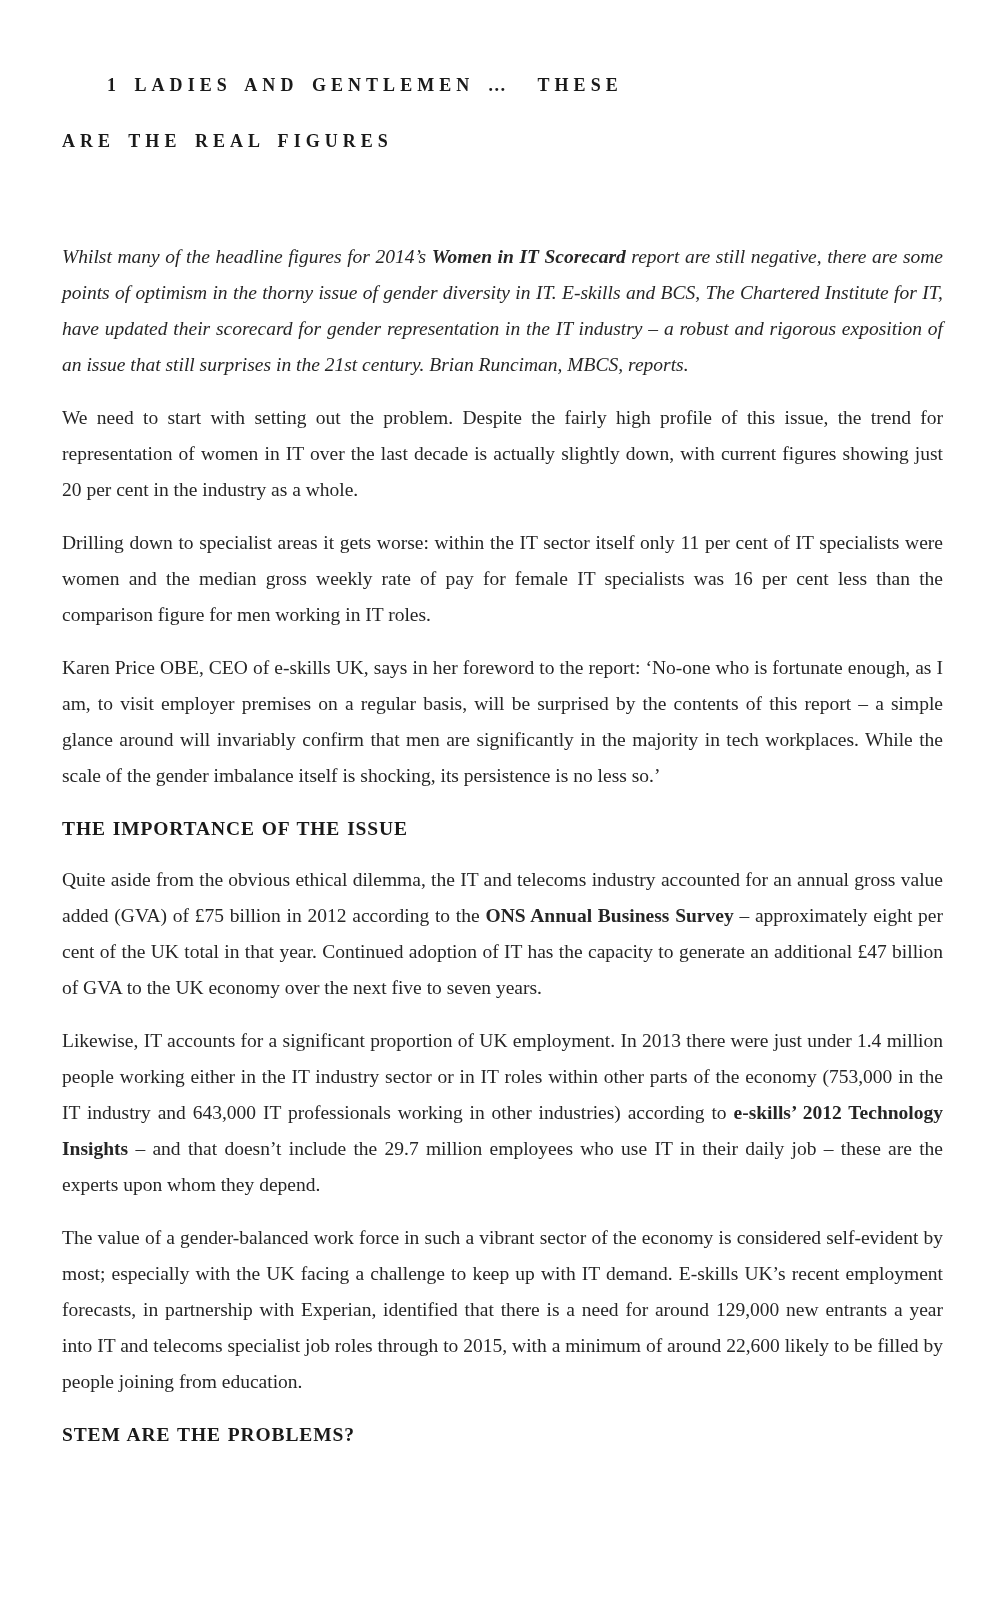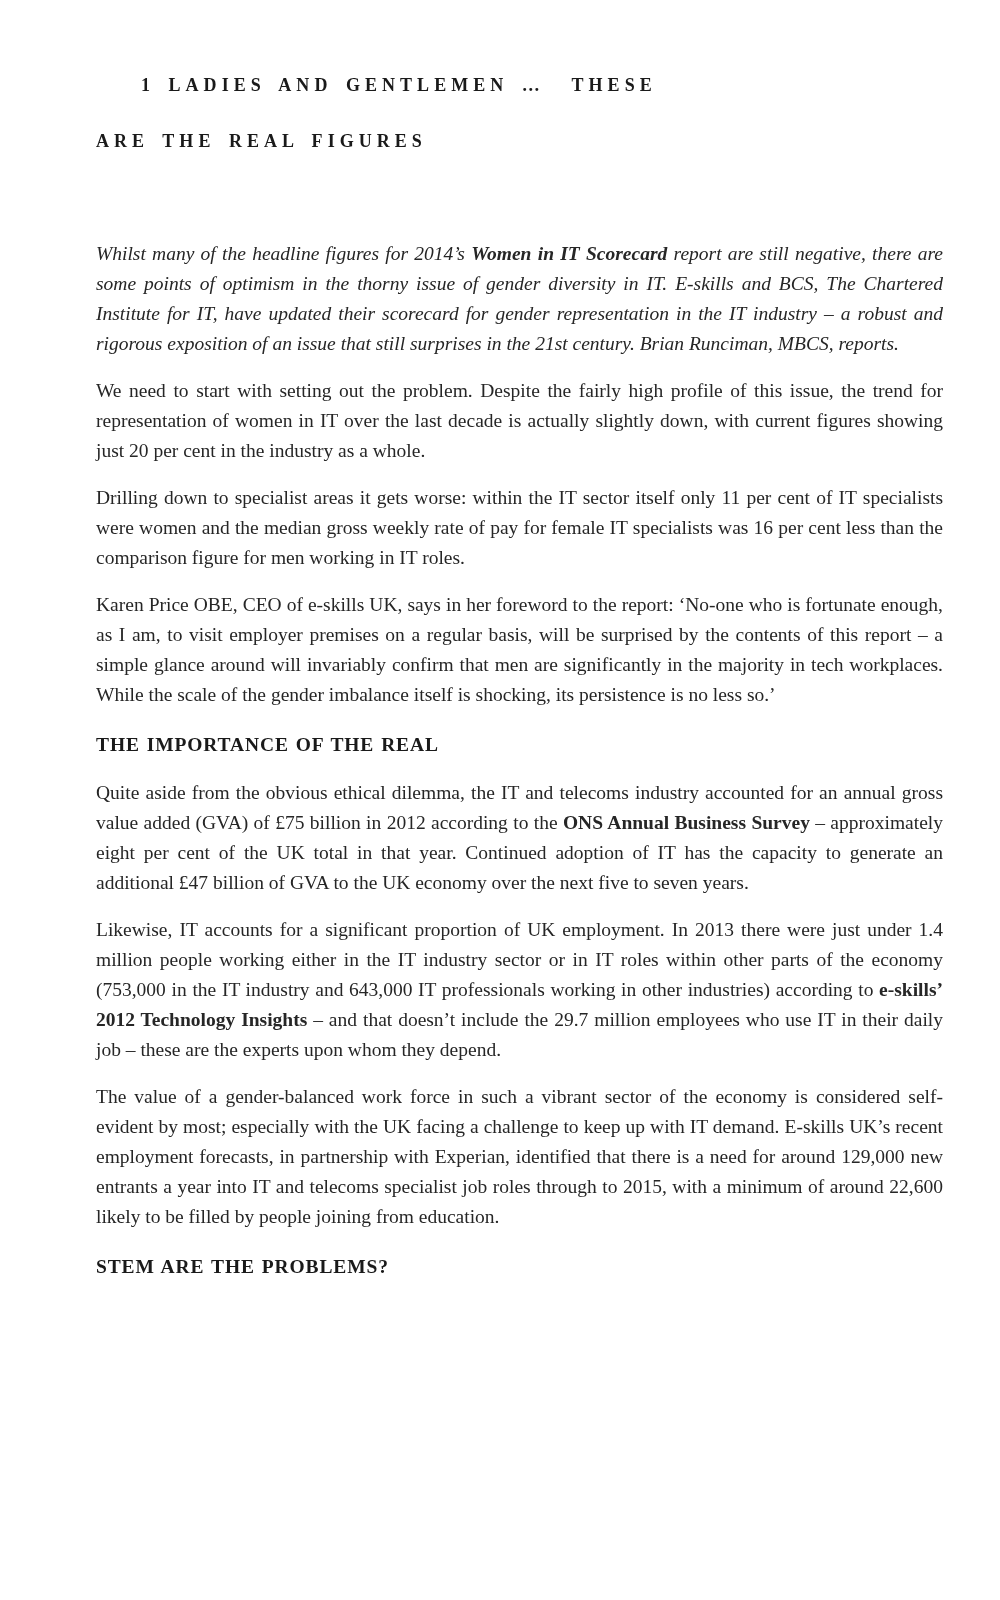--- a/index.html
+++ b/index.html
@@ -9,21 +9,21 @@
   }
   body {
     width: 1000px;
     height: 1600px;
     overflow: hidden;
   }
   .page {
     box-sizing: border-box;
     width: 1000px;
     height: 1600px;
-    padding: 73px 57px 0 96px;
+    padding: 73px 57px 0 62px;
     background: #ffffff;
     color: #262626;
     font-family: "Liberation Serif", serif;
   }
   .chapter-title {
     margin: 0;
     padding: 0;
     font-size: 18px;
     font-weight: 700;
     color: #1a1a1a;
@@ -34,21 +34,21 @@
     letter-spacing: 0.28em;
     word-spacing: 0.22em;
     white-space: pre-wrap;
   }
   .title-line-1 { margin-left: 45px; }
   .title-line-2 { margin-top: 32px; }
 
   p.body-para {
     margin: 0 0 17px 0;
     font-size: 19.5px;
-    line-height: 30px;
+    line-height: 36px;
     text-align: justify;
     hyphens: none;
   }
   p.intro-para {
     font-style: italic;
     margin-top: 86px;
   }
   p.body-para b { font-weight: 700; }
 
   h2.section-heading {
@@ -72,21 +72,21 @@
   </h1>
 
   <p class="body-para intro-para"><span>Whilst many of the headline figures for 2014’s </span><b>Women in IT Scorecard</b><span> report are still negative, there are some points of optimism in the thorny issue of gender diversity in IT. E-skills and BCS, The Chartered Institute for IT, have updated their scorecard for gender representation in the IT industry – a robust and rigorous exposition of an issue that still surprises in the 21st century. Brian Runciman, MBCS, reports.</span></p>
 
   <p class="body-para"><span>We need to start with setting out the problem. Despite the fairly high profile of this issue, the trend for representation of women in IT over the last decade is actually slightly down, with current figures showing just 20 per cent in the industry as a whole.</span></p>
 
   <p class="body-para"><span>Drilling down to specialist areas it gets worse: within the IT sector itself only 11 per cent of IT specialists were women and the median gross weekly rate of pay for female IT specialists was 16 per cent less than the comparison figure for men working in IT roles.</span></p>
 
   <p class="body-para"><span>Karen Price OBE, CEO of e-skills UK, says in her foreword to the report: ‘No-one who is fortunate enough, as I am, to visit employer premises on a regular basis, will be surprised by the contents of this report – a simple glance around will invariably confirm that men are significantly in the majority in tech workplaces. While the scale of the gender imbalance itself is shocking, its persistence is no less so.’</span></p>
 
-  <h2 class="section-heading">THE IMPORTANCE OF THE REAL</h2>
+  <h2 class="section-heading">THE IMPORTANCE OF THE ISSUE</h2>
 
   <p class="body-para"><span>Quite aside from the obvious ethical dilemma, the IT and telecoms industry accounted for an annual gross value added (GVA) of £75 billion in 2012 according to the </span><b>ONS Annual Business Survey</b><span> – approximately eight per cent of the UK total in that year. Continued adoption of IT has the capacity to generate an additional £47 billion of GVA to the UK economy over the next five to seven years.</span></p>
 
   <p class="body-para"><span>Likewise, IT accounts for a significant proportion of UK employment. In 2013 there were just under 1.4 million people working either in the IT industry sector or in IT roles within other parts of the economy (753,000 in the IT industry and 643,000 IT professionals working in other industries) according to </span><b>e-skills’ 2012 Technology Insights</b><span> – and that doesn’t include the 29.7 million employees who use IT in their daily job – these are the experts upon whom they depend.</span></p>
 
   <p class="body-para"><span>The value of a gender-balanced work force in such a vibrant sector of the economy is considered self-evident by most; especially with the UK facing a challenge to keep up with IT demand. E-skills UK’s recent employment forecasts, in partnership with Experian, identified that there is a need for around 129,000 new entrants a year into IT and telecoms specialist job roles through to 2015, with a minimum of around 22,600 likely to be filled by people joining from education.</span></p>
 
   <h2 class="section-heading">STEM ARE THE PROBLEMS?</h2>
 
 

